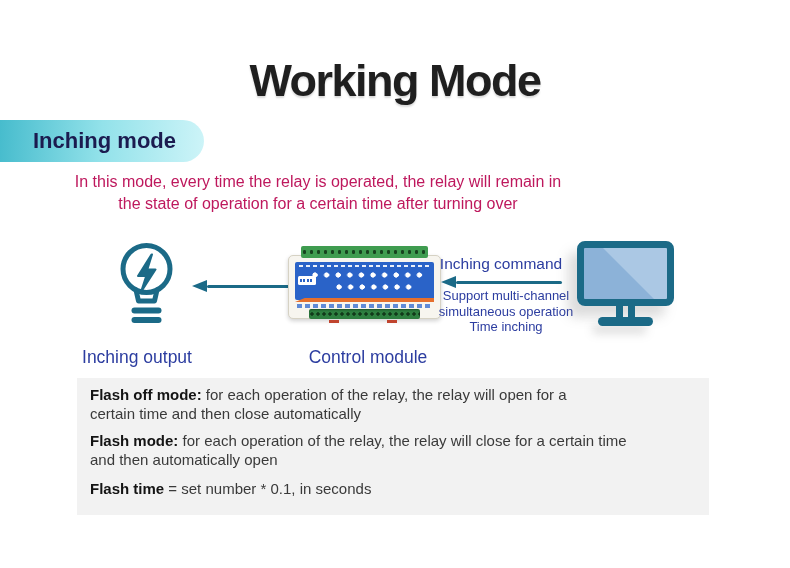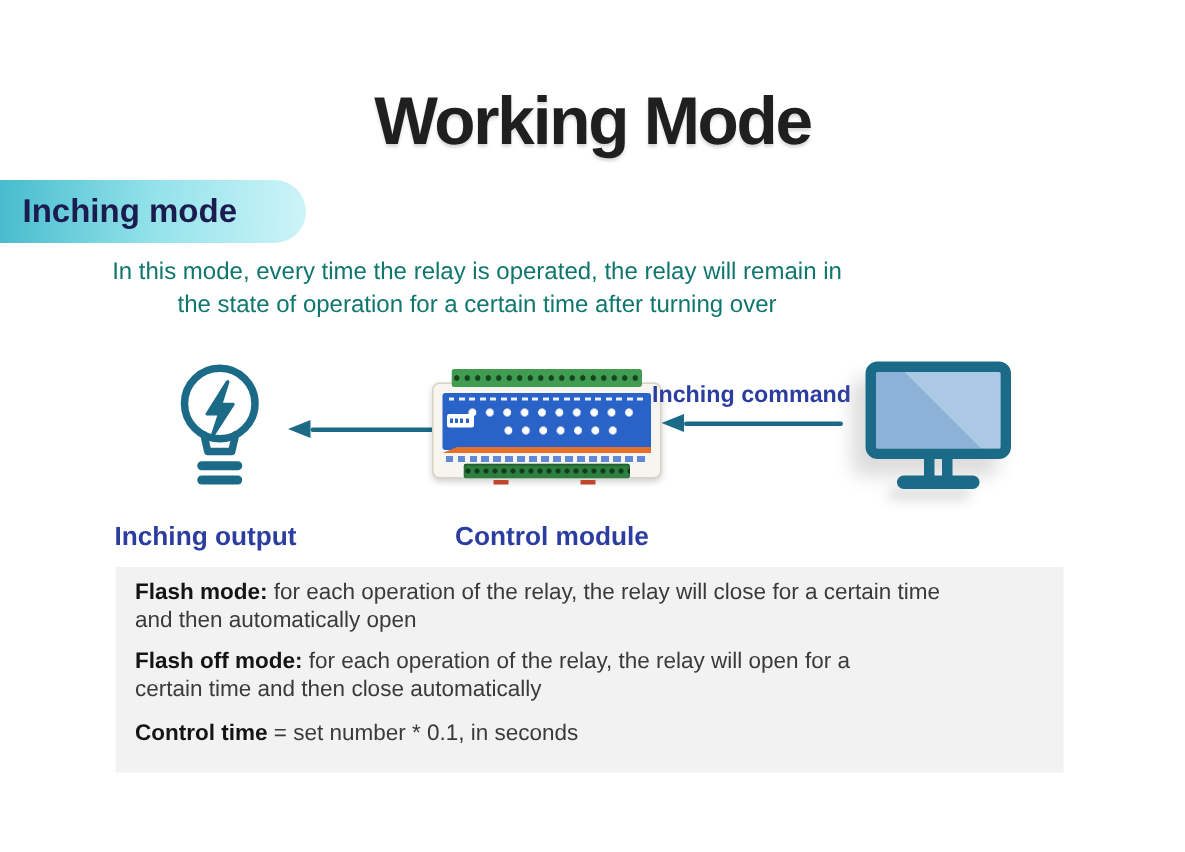--- a/index.html
+++ b/index.html
@@ -8,30 +8,30 @@
 
   
   .title{position:absolute;top:56px;left:0;width:790px;margin:0;text-align:center;
          font-size:45px;line-height:50px;font-weight:700;color:#1f1f1f;
          letter-spacing:-1.5px;text-shadow:0 2px 2px rgba(0,0,0,0.15);}
 
   
   .badge{position:absolute;left:0;top:120px;width:204px;height:42px;
          border-radius:0 21px 21px 0;
          background:linear-gradient(92deg,#47bccd 0%,#93e2ea 50%,#cdf4f8 100%);}
-  .badge-text{display:block;padding-left:15px;line-height:42px;
+  .badge-text{display:block;padding-left:33px;line-height:42px;
               font-size:22px;font-weight:700;color:#1b1b4f;}
 
   
   .description{position:absolute;top:171px;left:0;width:636px;text-align:center;
-               font-size:16px;line-height:21.5px;color:#0f766e;}
+               font-size:16px;line-height:21.5px;color:#be185d;}
   .desc-line{display:block;}
 
   
-  .blue-text{color:#2c3da0;font-weight:700;}
+  .blue-text{color:#2c3da0;font-weight:400;}
   .bulb{position:absolute;left:116px;top:242px;width:61px;height:88px;}
 
   .arrow{position:absolute;display:flex;align-items:center;}
   .arrow .head{width:0;height:0;border-top:6.5px solid transparent;
                border-bottom:6.5px solid transparent;border-right:15px solid #1b6a87;}
   .arrow .shaft{display:block;height:3px;background:#1b6a87;border-radius:2px;}
   .arrow1{left:192px;top:280px;}
   .arrow1 .shaft{width:92px;}
   .arrow2{left:441px;top:276px;}
   .arrow2 .shaft{width:106px;}
@@ -145,33 +145,38 @@
     <div class="m-term-bottom"></div>
     <div class="m-red1"></div>
     <div class="m-red2"></div>
   </div>
 
   <div class="cmd-label blue-text">Inching command</div>
   <div class="arrow arrow2">
     <span class="head"></span>
     <span class="shaft"></span>
   </div>
+  <div class="cmd-note blue-text">
+    <span class="note-line">Support multi-channel</span>
+    <span class="note-line">simultaneous operation</span>
+    <span class="note-line">Time inching</span>
+  </div>
 
   <div class="monitor">
     <div class="monitor-frame"></div>
     <div class="monitor-leg leg1"></div>
     <div class="monitor-leg leg2"></div>
     <div class="monitor-base"></div>
   </div>
 
   <div class="node-label blue-text label-output">Inching output</div>
   <div class="node-label blue-text label-module">Control module</div>
   <div class="node-label blue-text label-computer">Upper computer</div>
 
   <div class="notes">
+    <p class="note-item"><b>Flash off mode:</b><span class="pre"> for each operation of the relay, the relay will open for a
+certain time and then close automatically</span></p>
     <p class="note-item"><b>Flash mode:</b><span class="pre"> for each operation of the relay, the relay will close for a certain time
 and then automatically open</span></p>
-    <p class="note-item"><b>Flash off mode:</b><span class="pre"> for each operation of the relay, the relay will open for a
-certain time and then close automatically</span></p>
-    <p class="note-item"><b>Control time</b><span class="pre"> = set number * 0.1, in seconds</span></p>
+    <p class="note-item"><b>Flash time</b><span class="pre"> = set number * 0.1, in seconds</span></p>
   </div>
 
 </div>
 
 </body></html>

